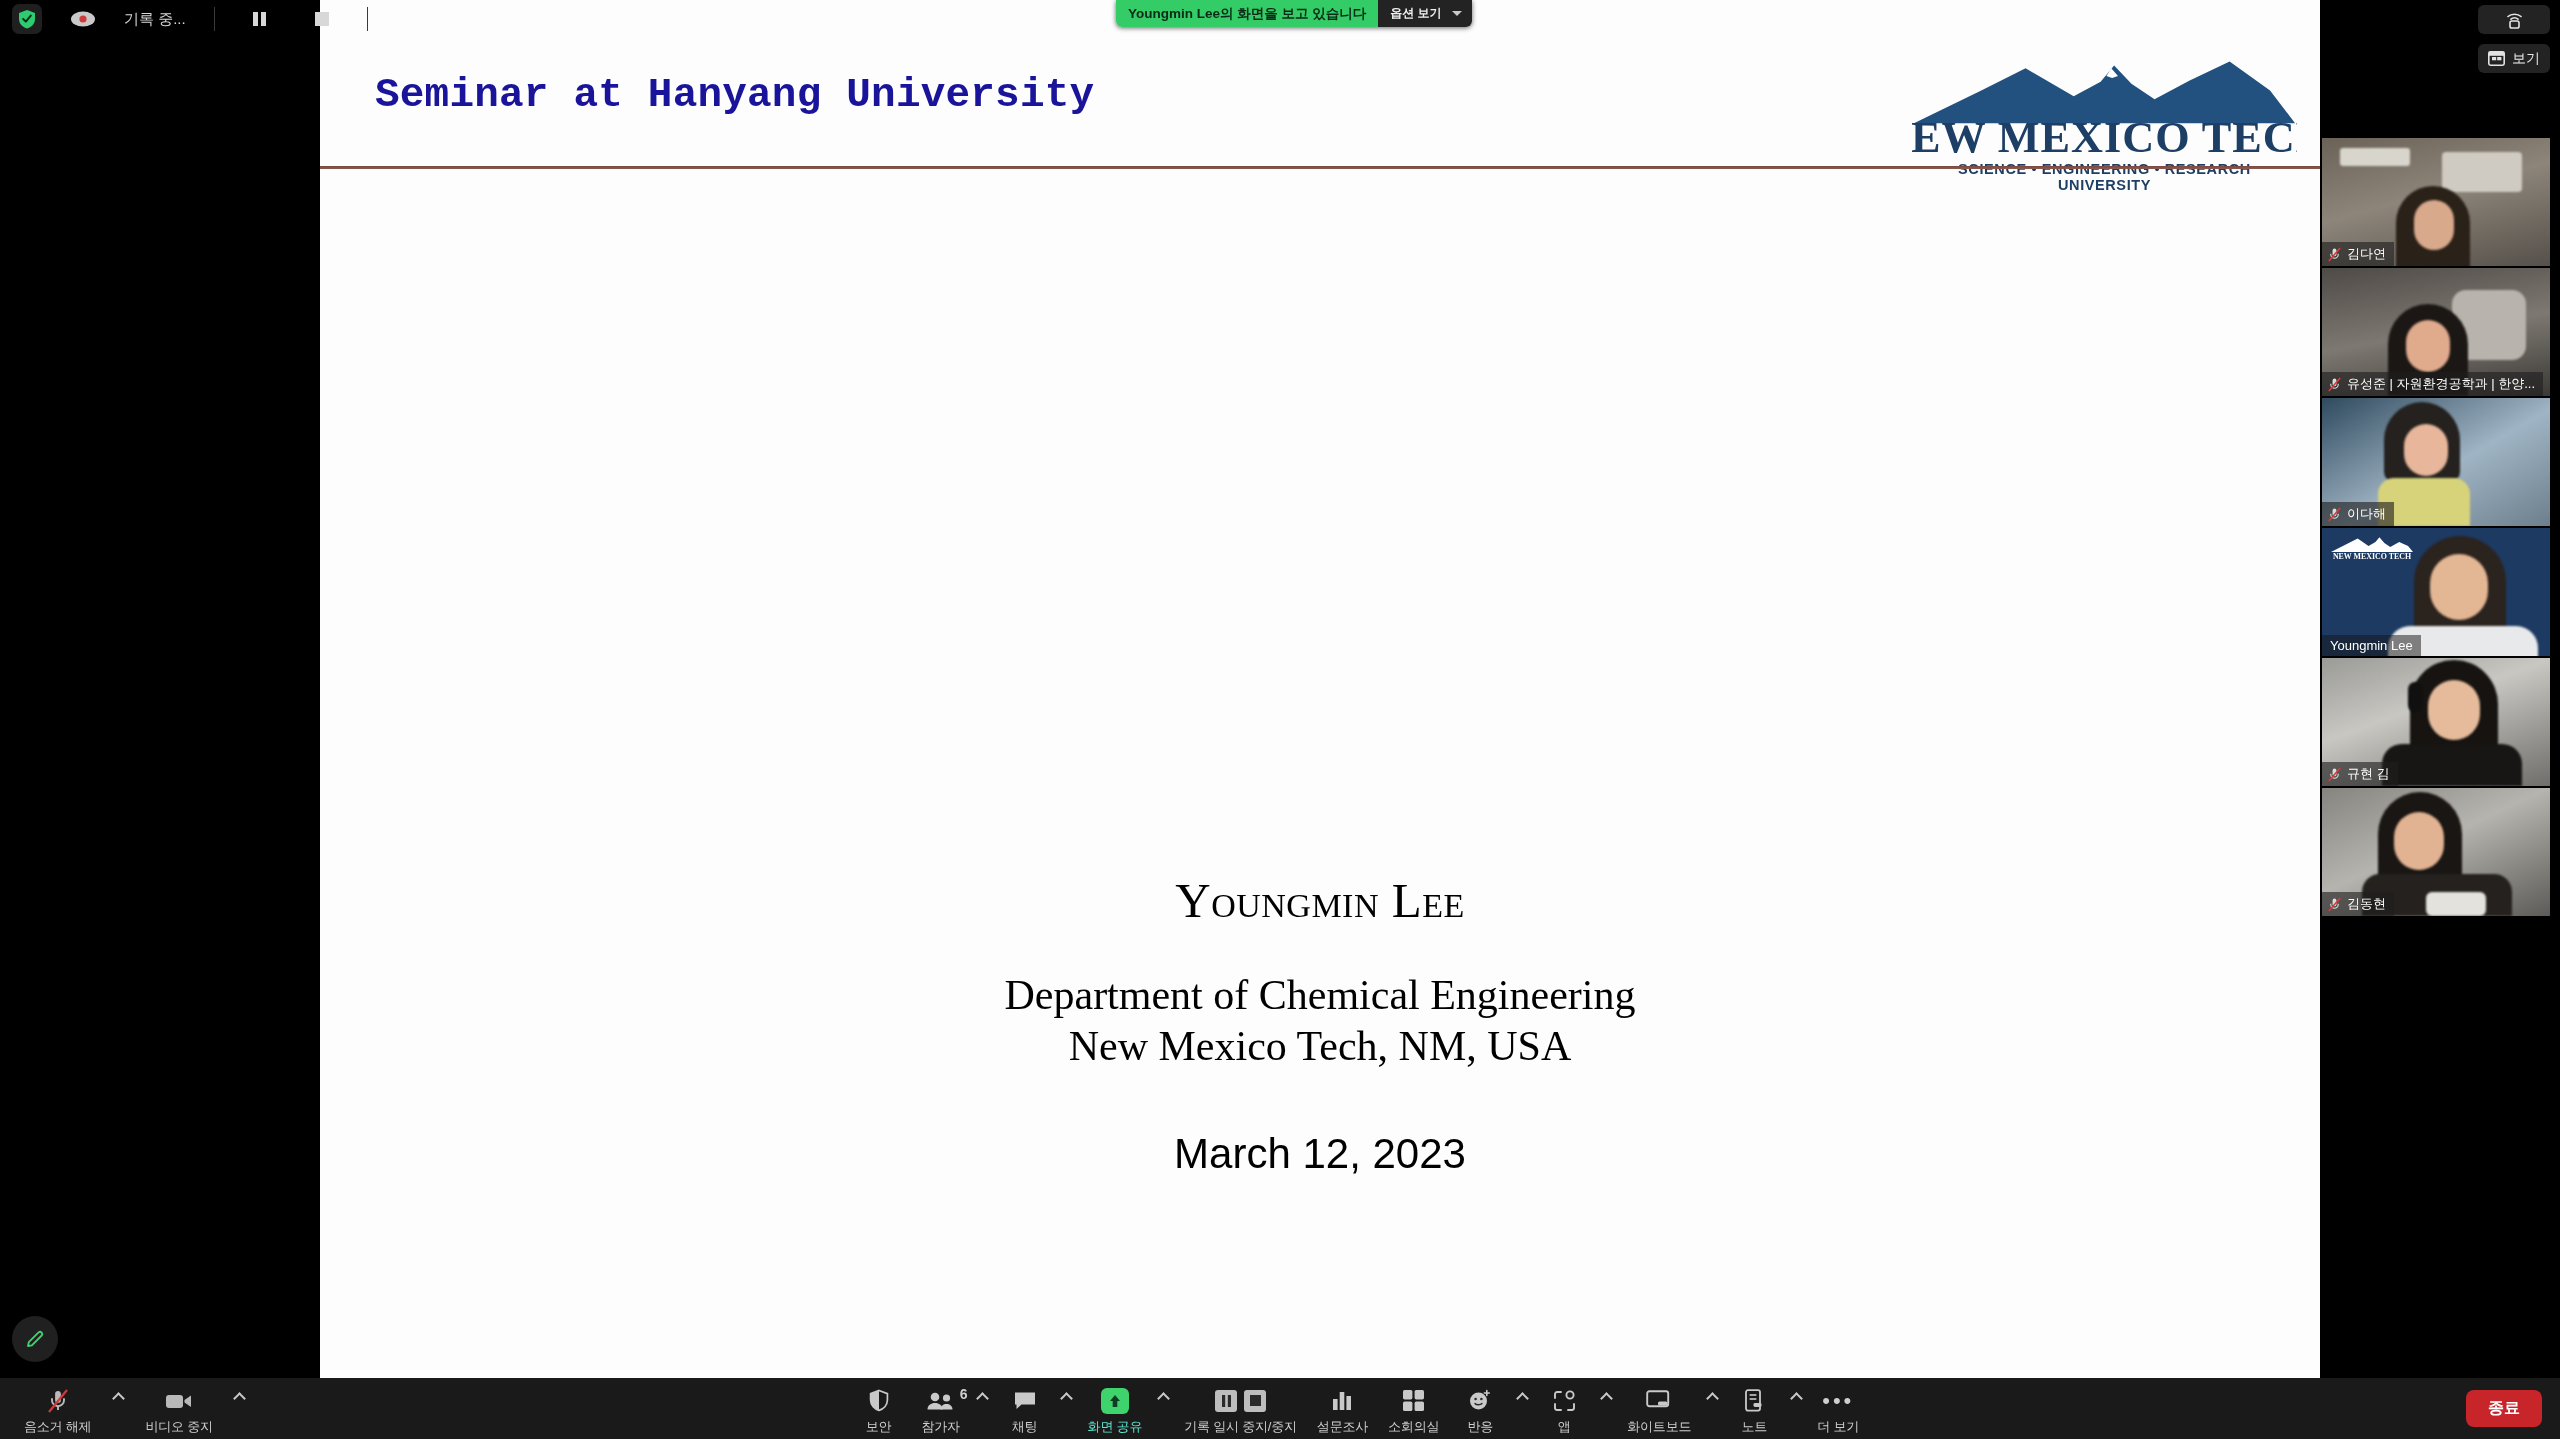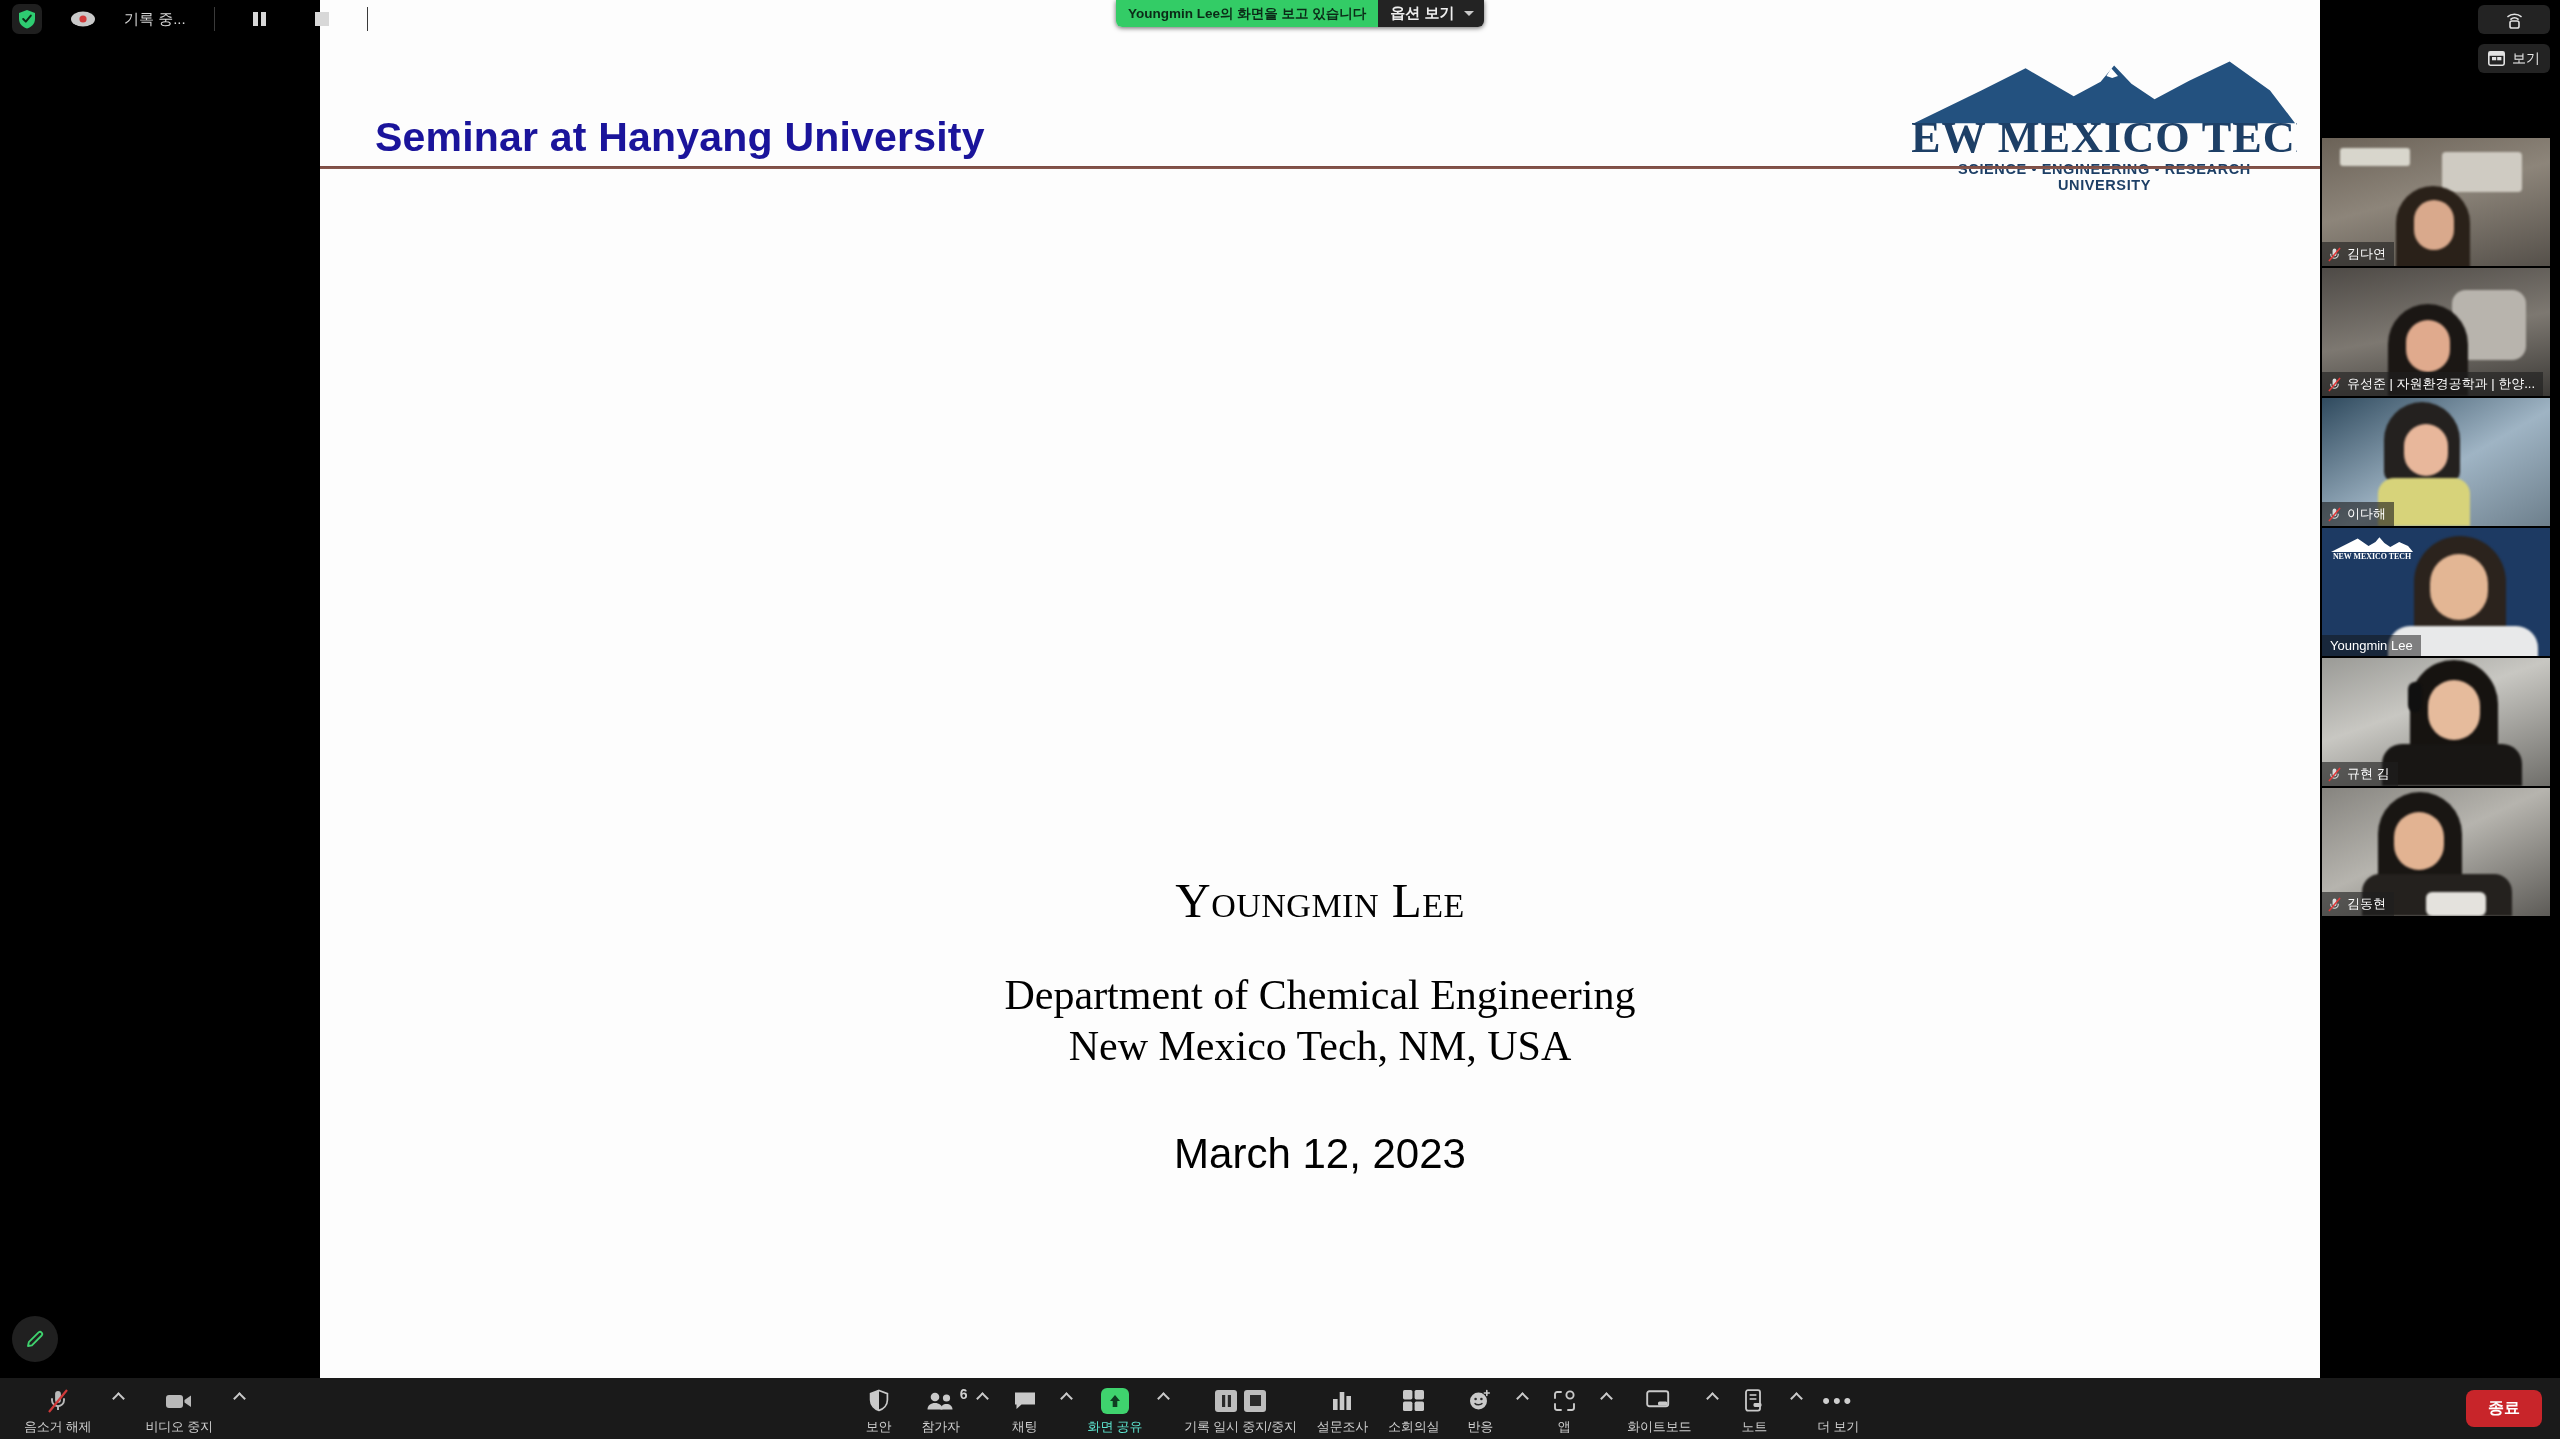--- a/index.html
+++ b/index.html
@@ -33,21 +33,21 @@
     position: absolute; top: 0; left: 1116px; z-index: 45;
     display: flex; align-items: stretch; height: 27px;
     border-radius: 0 0 6px 6px; overflow: hidden;
     box-shadow: 0 1px 5px rgba(0,0,0,.6);
   }
   .share-banner .green {
     background: #33cc66; color: #0b2a17; font-size: 13.5px; font-weight: bold;
     display: flex; align-items: center; padding: 0 12px; white-space: nowrap;
   }
   .share-banner .optbtn {
-    background: #232323; color: #efefef; font-size: 15px; font-weight: bold;
+    background: #232323; color: #efefef; font-size: 12px; font-weight: bold;
     display: flex; align-items: center; gap: 10px; padding: 0 10px 0 12px; white-space: nowrap;
   }
   .caret-sm { display: inline-block; width: 0; height: 0;
     border-left: 5px solid transparent; border-right: 5px solid transparent;
     border-top: 5px solid #c9c9c9; }
 
   
   .top-right { position: absolute; right: 10px; top: 5px; display: flex; gap: 10px; z-index: 45; flex-direction: column; }
   .tr-btn {
     height: 29px; min-width: 34px; border-radius: 6px; background: #232323;
@@ -56,24 +56,23 @@
   }
 
   
   .slide {
     position: absolute; left: 320px; top: 0; width: 2000px; height: 1378px;
     background: #fdfdfd;
   }
   .slide-header { position: absolute; left: 0; top: 0; width: 100%; height: 172px; }
   .slide-title-sm {
     position: absolute; left: 55px; top: 95px;
-    font-family: Liberation Sans, sans-serif; font-weight: bold;
+    font-family: Liberation Mono, monospace; font-weight: bold;
     font-size: 41px; color: #1a149b; letter-spacing: .2px;
     transform: translateY(-50%);
-    margin-top: 42px;
   }
   .hrule {
     position: absolute; left: 0; top: 166px; width: 100%; height: 3px;
     background: linear-gradient(to bottom, #7a4a42, #8a5a50);
   }
   
   .nmt-logo { position: absolute; right: 23px; top: 52px; width: 385px; }
   .nmt-logo svg { display: block; width: 100%; }
   .nmt-sub {
     margin-top: 1px; text-align: center; color: #1d3f66;

